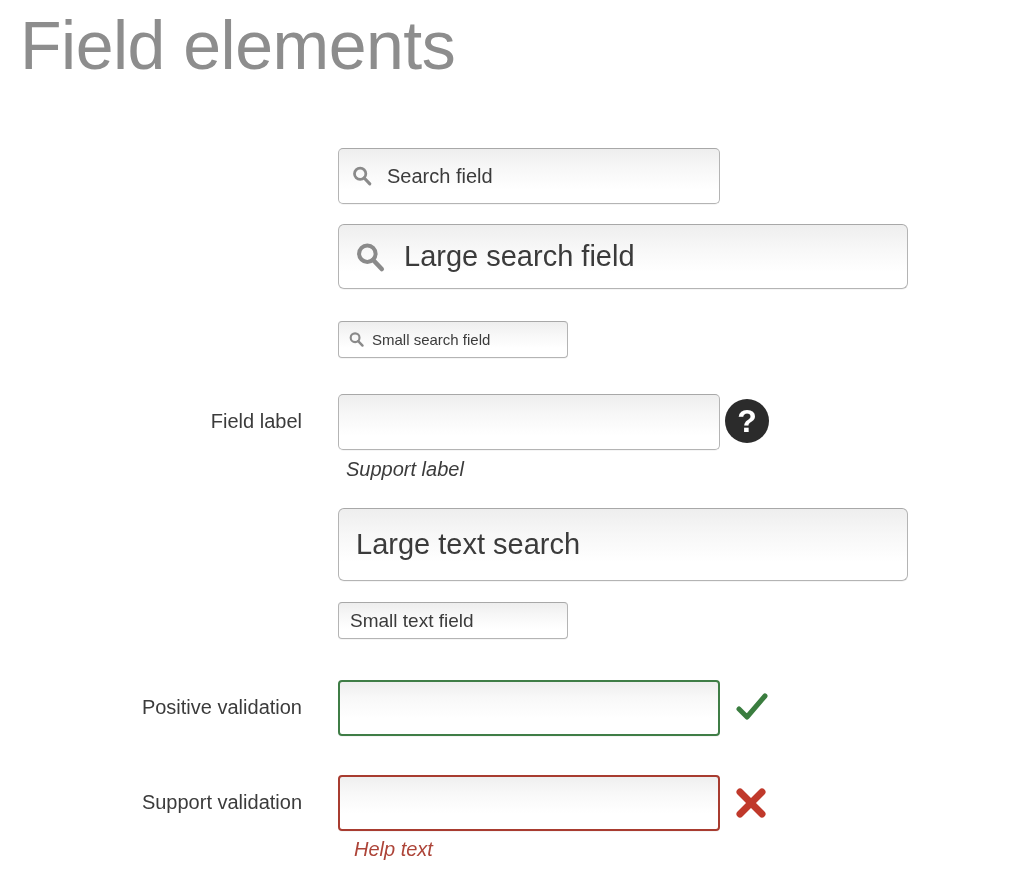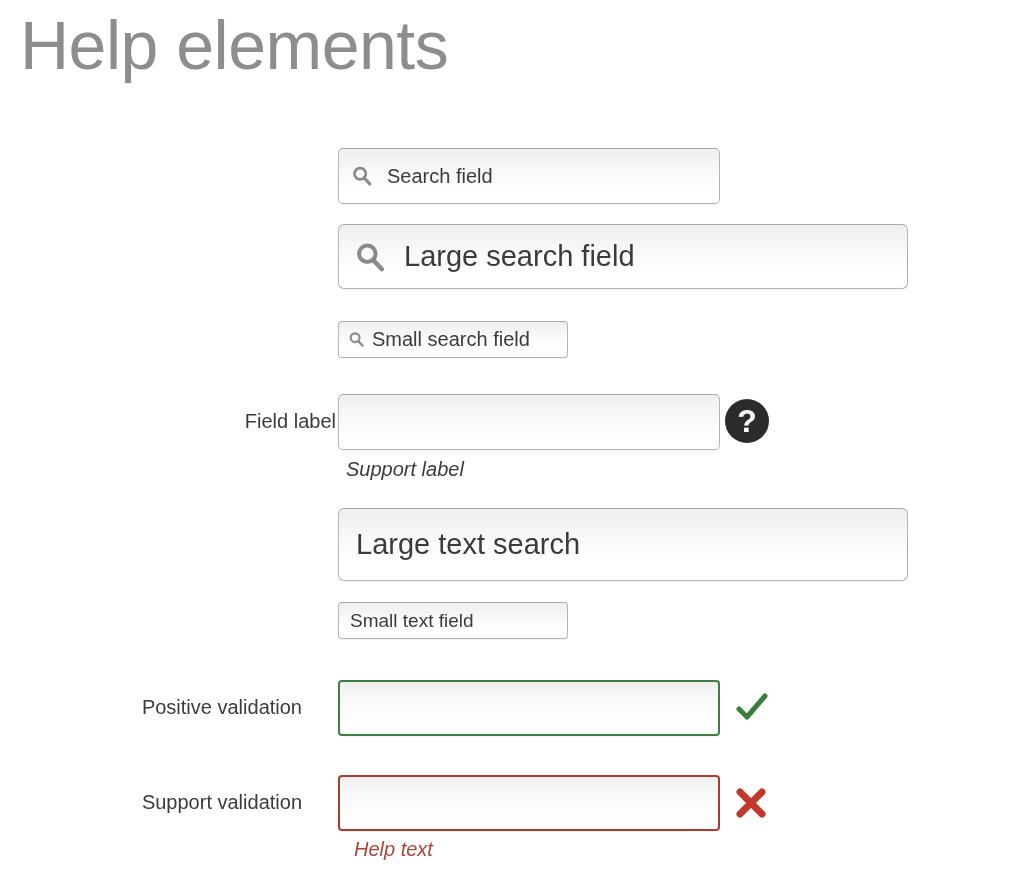--- a/index.html
+++ b/index.html
@@ -70,21 +70,21 @@
   }
   #large-search-field .mag { margin-right: 18px; }
   #large-search-field .fld-text { font-size: 29px; }
 
   #small-search-field {
     left: 338px; top: 321px; width: 230px; height: 37px;
     padding: 0 9px;
     border-radius: 4px;
   }
   #small-search-field .mag { margin-right: 7px; }
-  #small-search-field .fld-text { font-size: 20px; }
+  #small-search-field .fld-text { font-size: 15px; }
 
   #field-label-input {
     left: 338px; top: 394px; width: 382px; height: 56px;
     padding: 0 12px;
   }
   #field-label-input .fld-text { font-size: 20px; }
 
   #large-text-field {
     left: 338px; top: 508px; width: 570px; height: 73px;
     padding: 0 17px;
@@ -115,21 +115,21 @@
   }
 
   
   .row-label {
     position: absolute;
     text-align: right;
     font-size: 20px;
     color: #3b3b3b;
     white-space: nowrap;
   }
-  #label-field-label      { left: 0;   top: 410px; width: 302px; margin-left: 34px; }
+  #label-field-label      { left: 0;   top: 410px; width: 302px; }
   #label-positive         { left: 0;   top: 696px; width: 302px; }
   #label-negative         { left: 0;   top: 791px; width: 302px; }
 
   
   .helper-text {
     position: absolute;
     font-style: italic;
     font-size: 20px;
     white-space: nowrap;
   }
@@ -142,21 +142,21 @@
     display: block;
   }
   #help-badge   { left: 724px; top: 398px; width: 46px; height: 46px; }
   #check-icon   { left: 736px; top: 692px; width: 32px; height: 32px; }
   #cross-icon   { left: 734px; top: 786px; width: 34px; height: 34px; }
   .status-icon svg { display: block; }
 </style>
 </head>
 <body>
 
-<div class="page-title">Help elements</div>
+<div class="page-title">Field elements</div>
 
 <div class="field" id="search-field">
   <span class="mag">
     <svg width="22" height="22" viewBox="0 0 24 24" aria-hidden="true">
       <circle cx="10" cy="9.5" r="6.2" fill="none" stroke="#8a8a8a" stroke-width="3"></circle>
       <line x1="14.4" y1="14.2" x2="20.5" y2="20.6" stroke="#8a8a8a" stroke-width="3.4" stroke-linecap="round"></line>
     </svg>
   </span>
   <span class="fld-text">Search field</span>
 </div>

